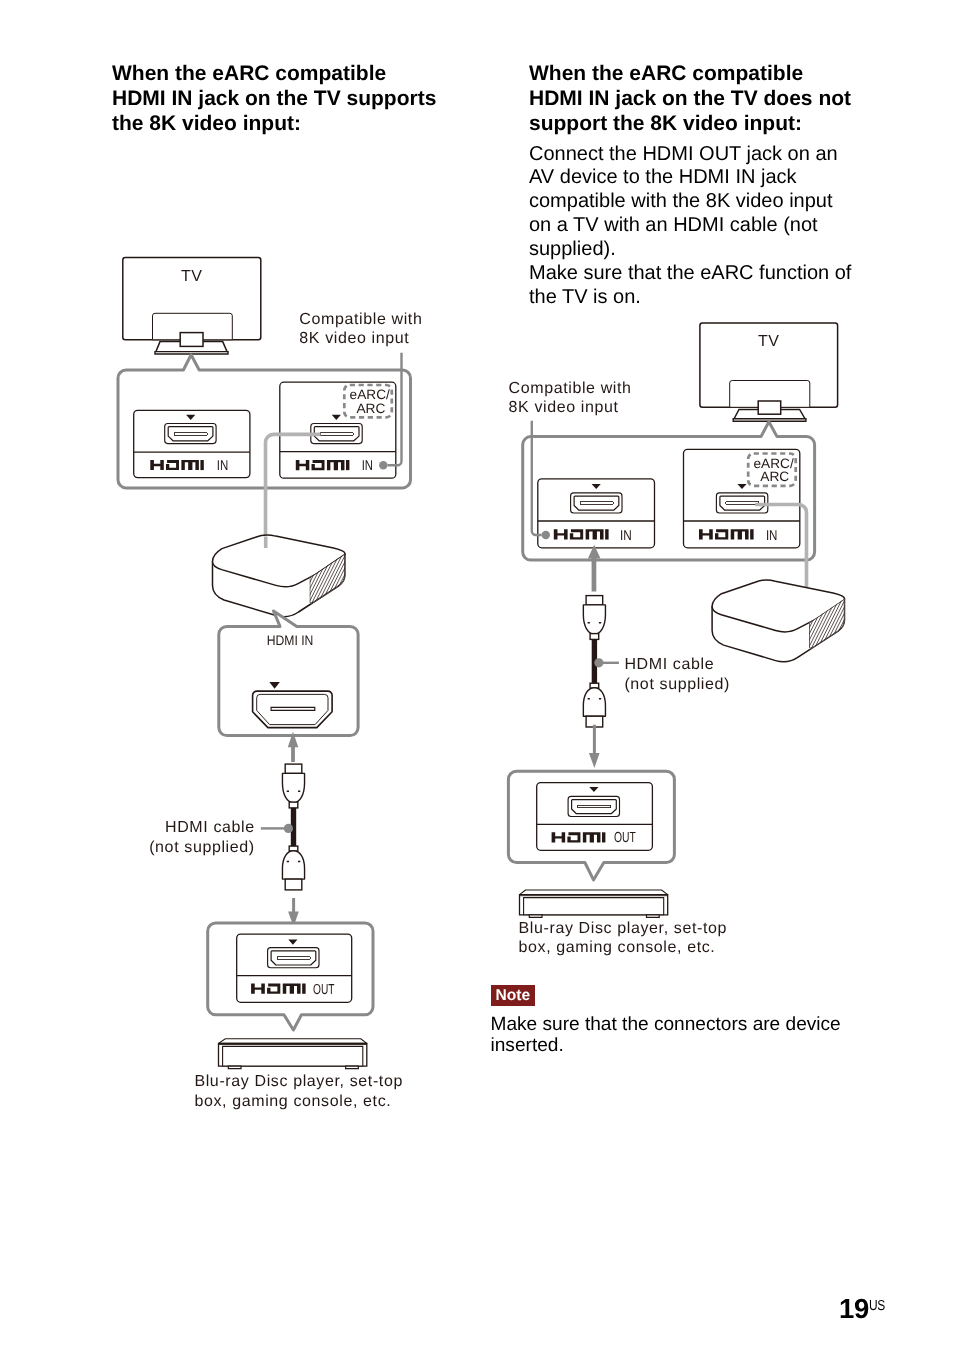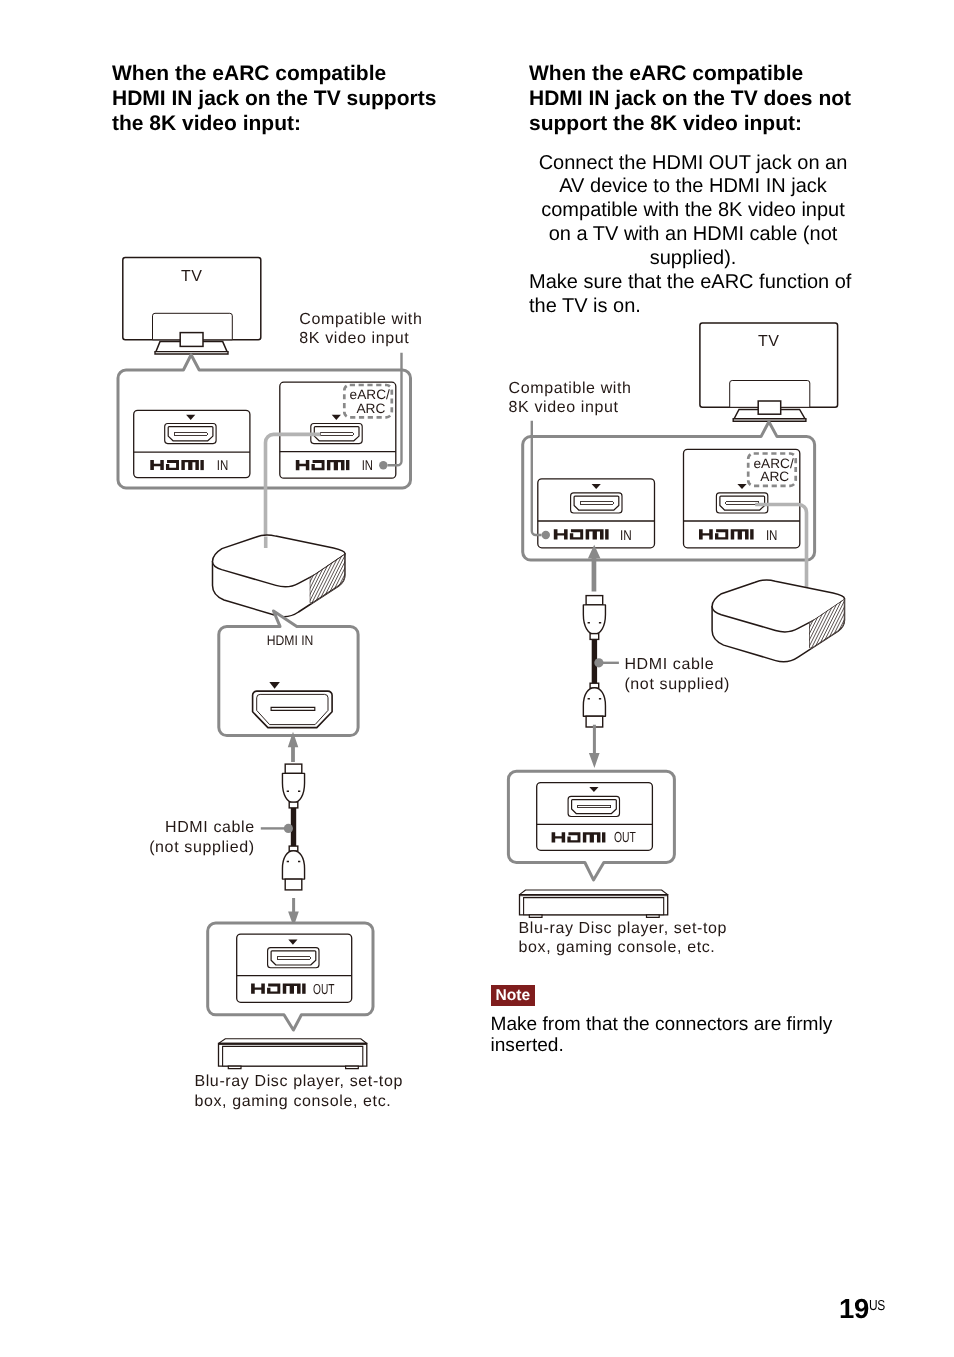--- a/index.html
+++ b/index.html
@@ -24,27 +24,27 @@
 <body>
 
 <div class="page">
 
   <div class="col" id="leftcol" style="left:112px;top:62.2px;width:333px;">
     <div class="h3">When the eARC compatible HDMI IN jack on the TV supports the 8K video input:</div>
   </div>
 
   <div class="col" id="rightcol" style="left:529px;top:62.2px;width:328px;">
     <div class="h3">When the eARC compatible HDMI IN jack on the TV does not support the 8K video input:</div>
-    <div class="body" style="margin-top:15px;text-align:center;">Connect the HDMI OUT jack on an AV device to the HDMI IN jack compatible with the 8K video input on a TV with an HDMI cable (not supplied).</div>
+    <div class="body" style="margin-top:6px;">Connect the HDMI OUT jack on an AV device to the HDMI IN jack compatible with the 8K video input on a TV with an HDMI cable (not supplied).</div>
     <div class="body">Make sure that the eARC function of the TV is on.</div>
   </div>
 
   <div class="col" style="left:490.5px;top:985.2px;width:365px;">
     <div style="height:17.8px;"><span class="note-badge">Note</span></div>
-    <div class="noteb" style="margin-top:12.0px;">Make from that the connectors are firmly inserted.</div>
+    <div class="noteb" style="margin-top:12.0px;">Make sure that the connectors are device inserted.</div>
   </div>
 
   <svg id="diagrams" width="954" height="1357" viewBox="0 0 954 1357" style="position:absolute;left:0;top:0;">
     <defs>
 
       <g id="hdmiport">
         <rect x="0.6" y="0.6" width="51.4" height="20.1" rx="3.0" ry="3.0" fill="#fff" stroke="#231815" stroke-width="1.15"></rect>
         <path d="M5.0 3.8 H47.9 a0.9 0.9 0 0 1 0.9 0.9 V13.2 L43.7 17.9 H8.9 L4.1 13.2 V4.7 a0.9 0.9 0 0 1 0.9 -0.9 Z" fill="#fff" stroke="#231815" stroke-width="1.2" stroke-linejoin="round"></path>
         <path d="M10.0 9.7 H43.1 V12.1 H10.0 Z" fill="#fff" stroke="#231815" stroke-width="0.85" stroke-linejoin="miter" shape-rendering="crispEdges"></path>
       </g>

